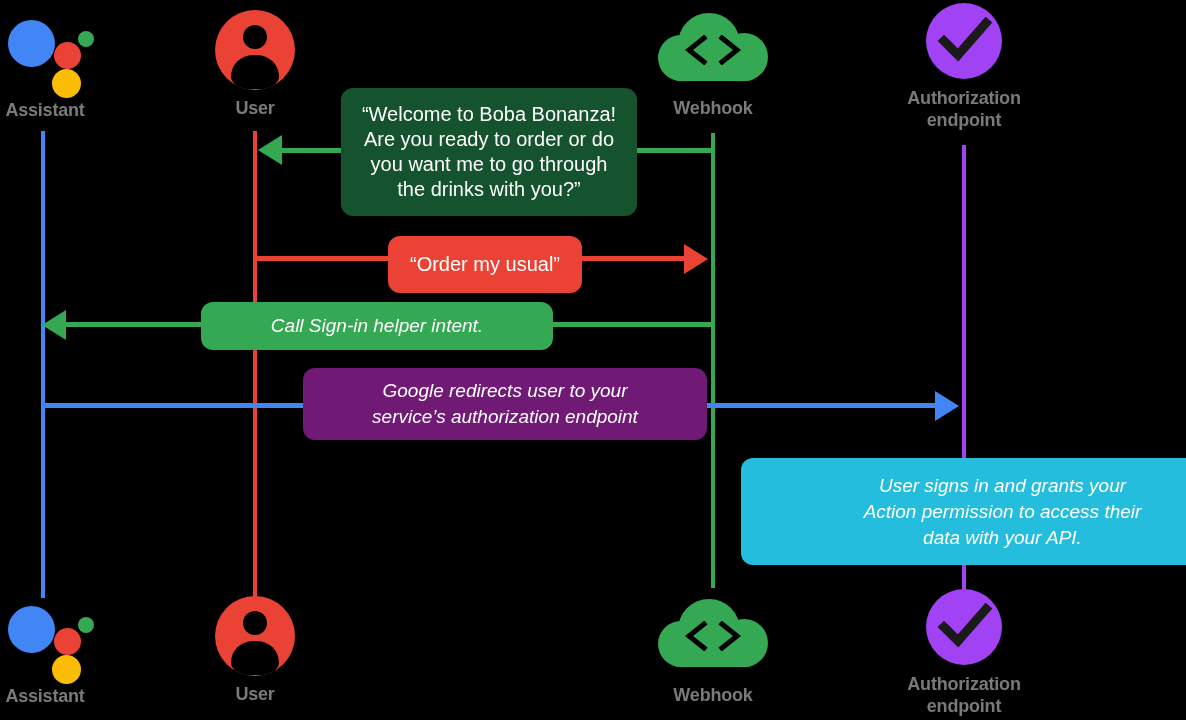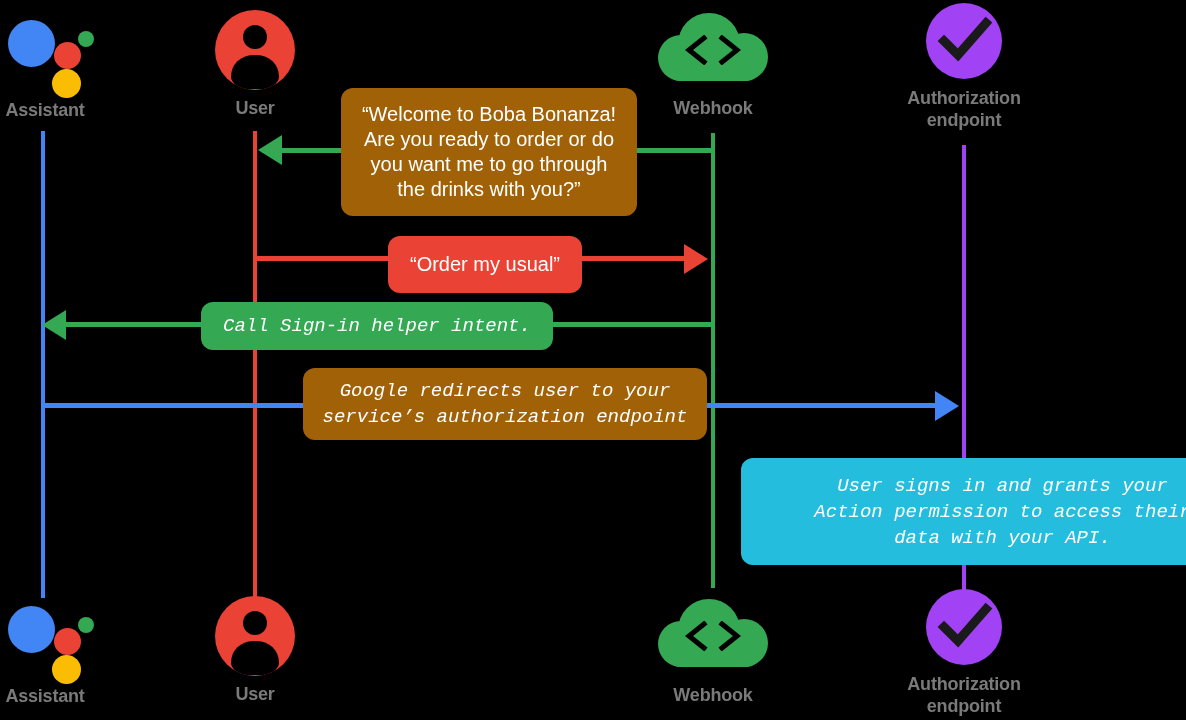--- a/index.html
+++ b/index.html
@@ -66,21 +66,21 @@
     justify-content: center;
     text-align: center;
     white-space: pre-line;
   }
   .bubble.sans {
     font-family: "Liberation Sans", sans-serif;
     font-size: 20px;
     line-height: 25px;
   }
   .bubble.mono {
-    font-family: Liberation Mono, monospace;
+    font-family: Liberation Sans, sans-serif;
     font-style: italic;
     font-size: 19px;
     line-height: 26px;
   }
 
   
   .assistant-icon { position: absolute; width: 86px; height: 86px; }
   .assistant-icon i {
     position: absolute;
     display: block;
@@ -188,36 +188,36 @@
     <span class="disc"></span>
     <svg width="76" height="76" viewBox="0 0 76 76">
       <path d="M18 38 L32 52 L60 20" fill="none" stroke="#1a1a1a" stroke-width="9" stroke-linecap="square" stroke-linejoin="miter"></path>
     </svg>
   </div>
   <div class="actor-label" style="left:880px; top:87px; width:168px;">Authorization
 endpoint</div>
 
   <div class="msg-line" style="left:262px; top:148px; width:452px; background:#34A853;"></div>
   <div class="arrow-left" style="left:258px; top:135px; color:#34A853;"></div>
-  <div class="bubble sans" style="left:341px; top:88px; width:296px; height:128px; background:#a16207;">“Welcome to Boba Bonanza!
+  <div class="bubble sans" style="left:341px; top:88px; width:296px; height:128px; background:#14532d;">“Welcome to Boba Bonanza!
 Are you ready to order or do
 you want me to go through
 the drinks with you?”</div>
 
   <div class="msg-line" style="left:255px; top:256px; width:430px; background:#EA4335;"></div>
   <div class="arrow-right" style="left:684px; top:244px; color:#EA4335;"></div>
   <div class="bubble sans" style="left:388px; top:236px; width:194px; height:57px; background:#EA4335;">“Order my usual”</div>
 
   <div class="msg-line" style="left:50px; top:322px; width:663px; background:#34A853;"></div>
   <div class="arrow-left" style="left:42px; top:310px; color:#34A853;"></div>
   <div class="bubble mono" style="left:201px; top:302px; width:352px; height:48px; background:#34A853;">Call Sign-in helper intent.</div>
 
   <div class="msg-line" style="left:41px; top:403px; width:895px; background:#4285F4;"></div>
   <div class="arrow-right" style="left:935px; top:391px; color:#4285F4;"></div>
-  <div class="bubble mono" style="left:303px; top:368px; width:404px; height:72px; background:#a16207;">Google redirects user to your
+  <div class="bubble mono" style="left:303px; top:368px; width:404px; height:72px; background:#701a75;">Google redirects user to your
 service’s authorization endpoint</div>
 
   <div class="bubble mono" style="left:741px; top:458px; width:523px; height:107px; background:#25BDDD;">User signs in and grants your
 Action permission to access their
 data with your API.</div>
 
   <div class="assistant-icon" style="left:8px; top:598px;">
     <i class="ai-blue"></i>
     <i class="ai-red"></i>
     <i class="ai-green"></i>

